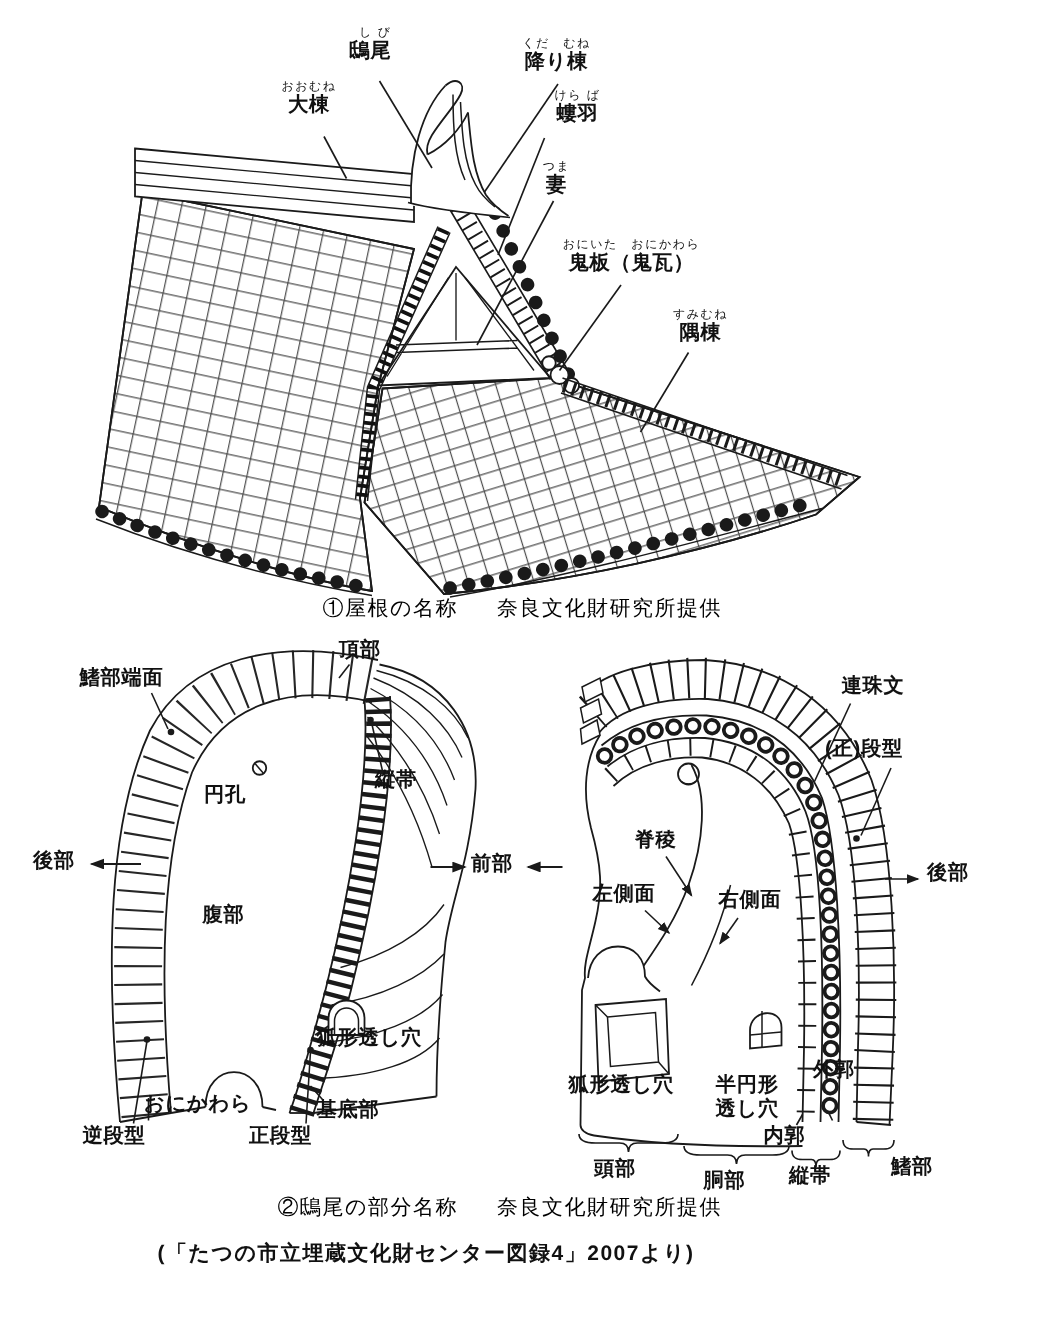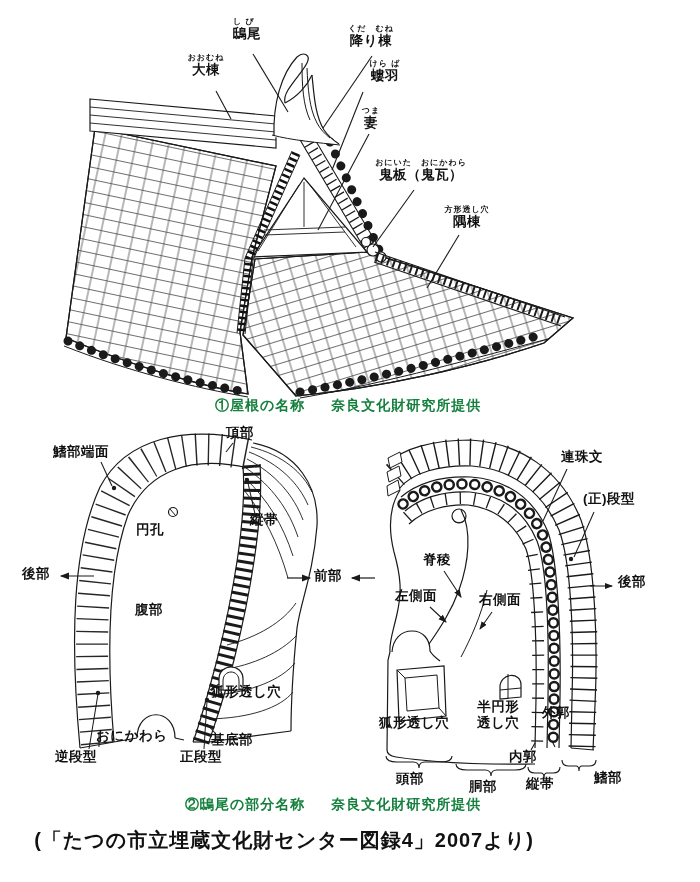--- a/index.html
+++ b/index.html
@@ -2,27 +2,27 @@
 <html><head>
 <meta charset="utf-8">
 <style>
   html,body{margin:0;padding:0;background:#fff;}
   #page{position:relative;width:700px;height:882px;background:#fff;overflow:hidden;
         font-family:"Liberation Sans",sans-serif;color:#1a1a1a;}
   svg{position:absolute;left:0;top:0;}
   .lbl{position:absolute;white-space:nowrap;line-height:1.05;color:#111;
        font-size:13.5px;font-weight:600;letter-spacing:0.5px;}
   .lbl.centered{transform:translateX(-50%);text-align:center;}
-  .rb{display:block;font-size:8px;font-weight:700;letter-spacing:1px;text-align:left;
+  .rb{display:block;font-size:8px;font-weight:400;letter-spacing:1px;text-align:right;
       margin-bottom:1px;}
-  .cap{position:absolute;display:flex;gap:26px;font-size:14px;font-weight:700;
-       letter-spacing:1px;color:#15803d;}
+  .cap{position:absolute;display:flex;gap:26px;font-size:14px;font-weight:400;
+       letter-spacing:1px;color:#000000;}
   .two-line{line-height:1.15;text-align:center;}
   #source{position:absolute;left:0;top:827px;width:568px;text-align:center;
-          font-size:20px;font-weight:700;letter-spacing:1px;color:#111;}
+          font-size:14px;font-weight:700;letter-spacing:1px;color:#111;}
 </style>
 </head>
 <body>
 
 <div id="page">
 
 <svg width="700" height="882" viewBox="0 0 700 882">
   <defs>
     <pattern id="tilesL" width="16" height="12" patternUnits="userSpaceOnUse" patternTransform="rotate(12)">
       <path d="M0,0.5 H16 M3,0 V12" stroke="#4a4a4a" stroke-width="0.8" fill="none"></path>
@@ -219,50 +219,50 @@
   </div>
   <div class="lbl centered" style="left:371px;top:107px">
     <span class="rb">つま</span>
     <span>妻</span>
   </div>
   <div class="lbl centered" style="left:421px;top:159px">
     <span class="rb">おにいた　おにかわら</span>
     <span>鬼板（鬼瓦）</span>
   </div>
   <div class="lbl centered" style="left:467px;top:206px">
-    <span class="rb">方形透し穴</span>
+    <span class="rb">すみむね</span>
     <span>隅棟</span>
   </div>
 
   <div class="cap" style="left:215px;top:397px">
     <span>①屋根の名称</span>
     <span>奈良文化財研究所提供</span>
   </div>
 
   <div class="lbl" style="left:226px;top:426px">頂部</div>
   <div class="lbl" style="left:53px;top:445px">鰭部端面</div>
   <div class="lbl" style="left:250px;top:513px">縦帯</div>
   <div class="lbl" style="left:136px;top:523px">円孔</div>
   <div class="lbl" style="left:22px;top:567px">後部</div>
   <div class="lbl" style="left:135px;top:603px">腹部</div>
   <div class="lbl" style="left:211px;top:685px">狐形透し穴</div>
   <div class="lbl" style="left:96px;top:729px">おにかわら</div>
   <div class="lbl" style="left:211px;top:733px">基底部</div>
   <div class="lbl" style="left:55px;top:750px">逆段型</div>
-  <div class="lbl" style="left:180px;top:750px">正段型</div>
+  <div class="lbl" style="left:166px;top:750px">正段型</div>
   <div class="lbl" style="left:314px;top:569px">前部</div>
 
   <div class="lbl" style="left:561px;top:450px">連珠文</div>
-  <div class="lbl" style="left:583px;top:492px">(正)段型</div>
+  <div class="lbl" style="left:550px;top:492px">(正)段型</div>
   <div class="lbl" style="left:423px;top:553px">脊稜</div>
   <div class="lbl" style="left:618px;top:575px">後部</div>
   <div class="lbl" style="left:395px;top:589px">左側面</div>
   <div class="lbl" style="left:479px;top:593px">右側面</div>
   <div class="lbl" style="left:379px;top:716px">狐形透し穴</div>
-  <div class="lbl two-line" style="left:477px;top:699px">
+  <div class="lbl two-line" style="left:477px;top:715px">
     <span>半円形</span><br>
     <span>透し穴</span>
   </div>
   <div class="lbl" style="left:509px;top:750px">内郭</div>
   <div class="lbl" style="left:542px;top:706px">外郭</div>
   <div class="lbl" style="left:396px;top:772px">頭部</div>
   <div class="lbl" style="left:469px;top:780px">胴部</div>
   <div class="lbl" style="left:526px;top:777px">縦帯</div>
   <div class="lbl" style="left:594px;top:771px">鰭部</div>
 

